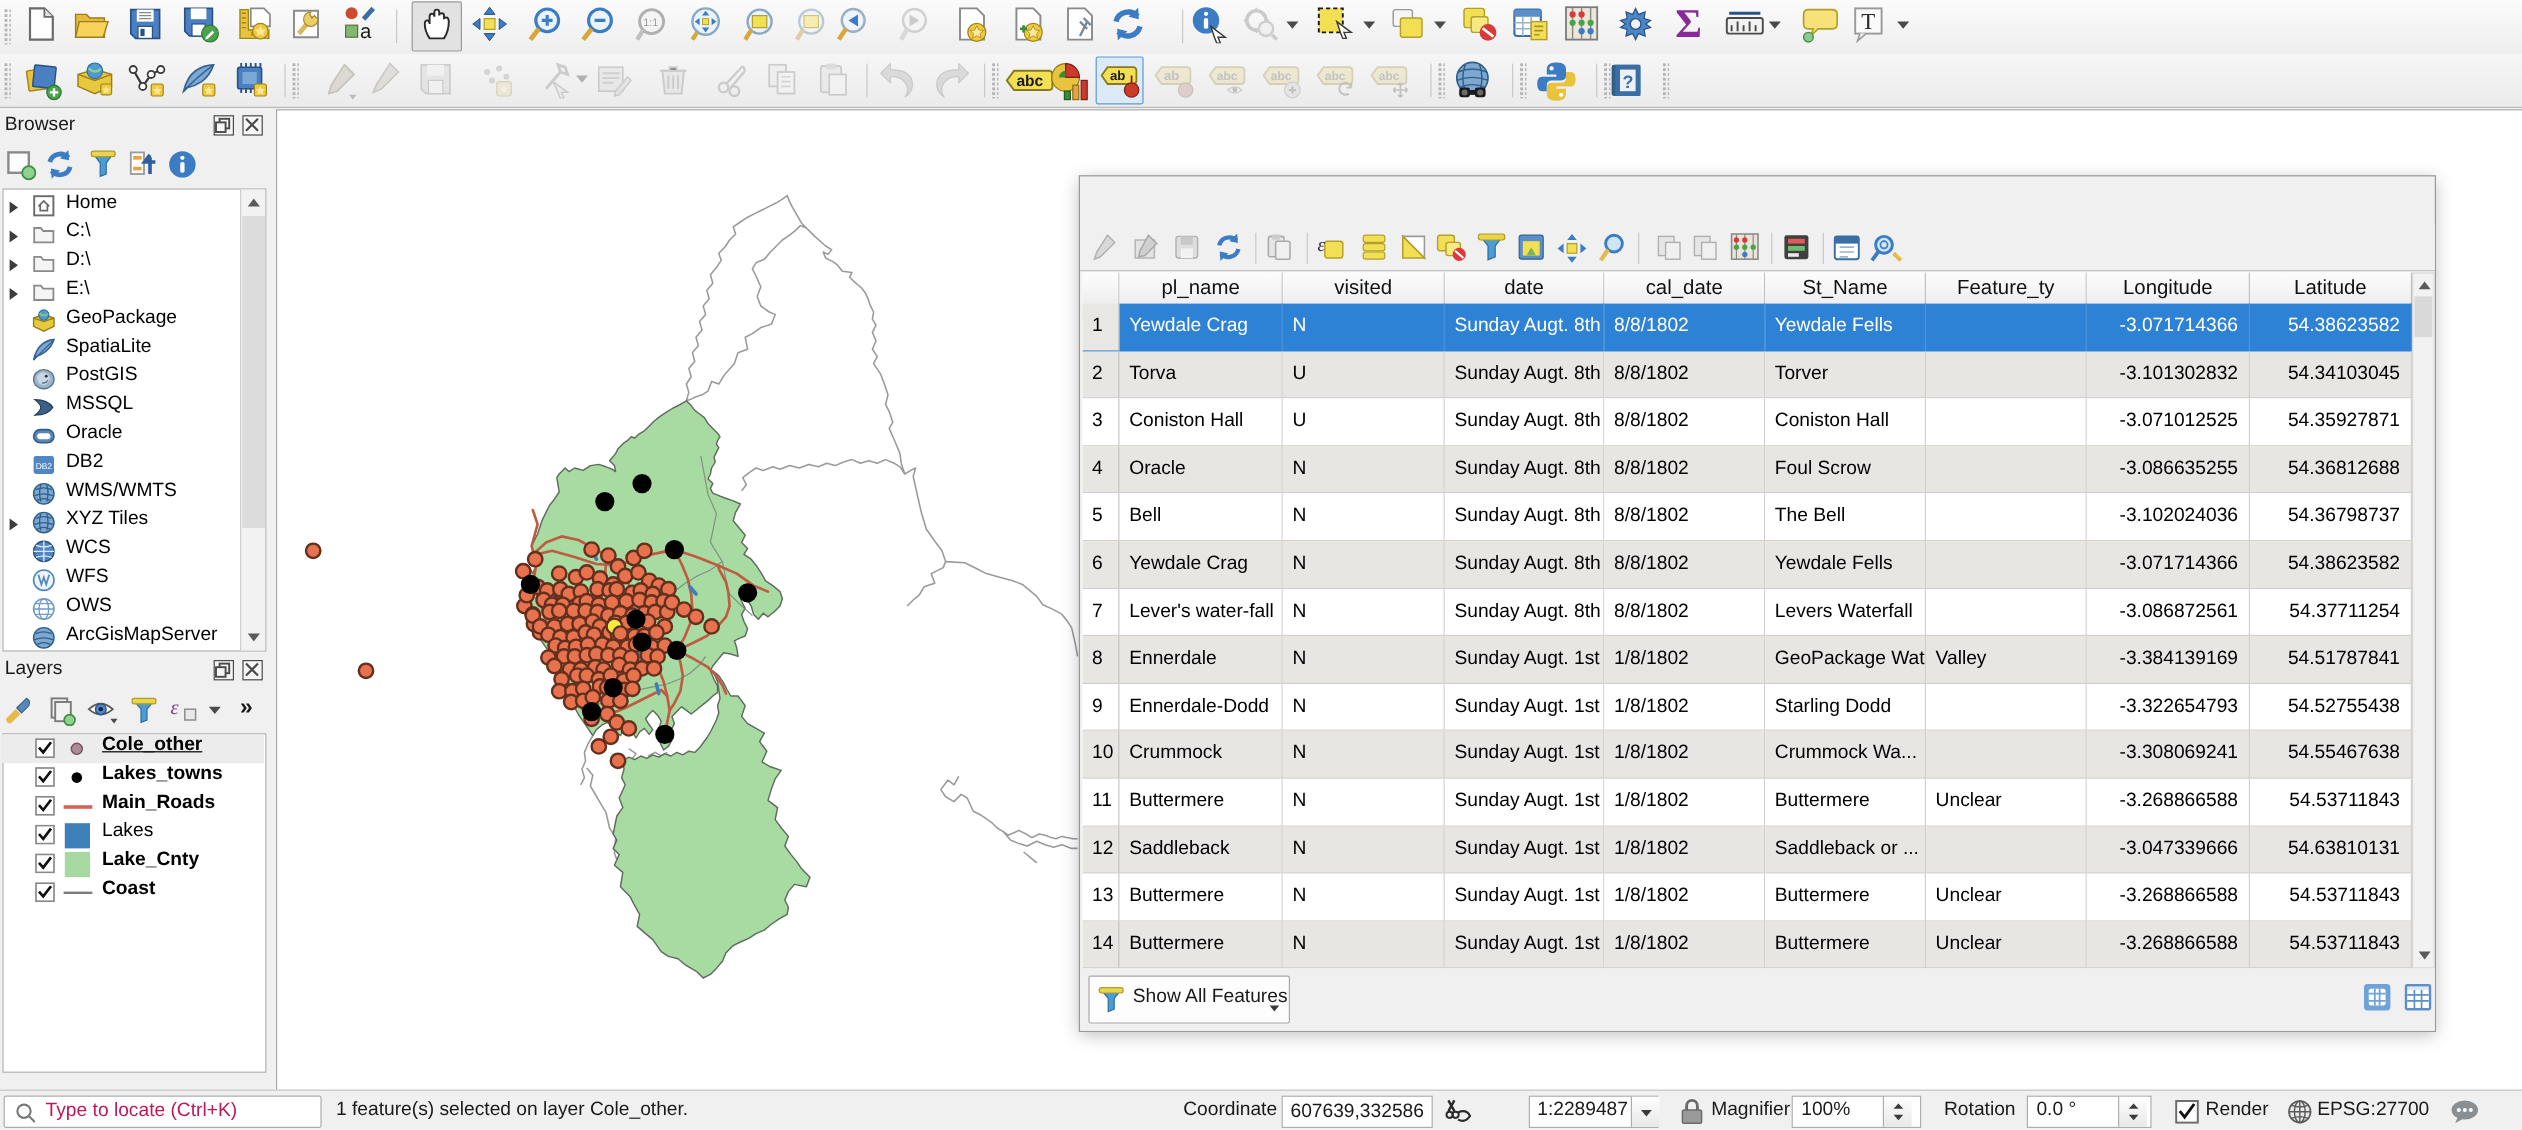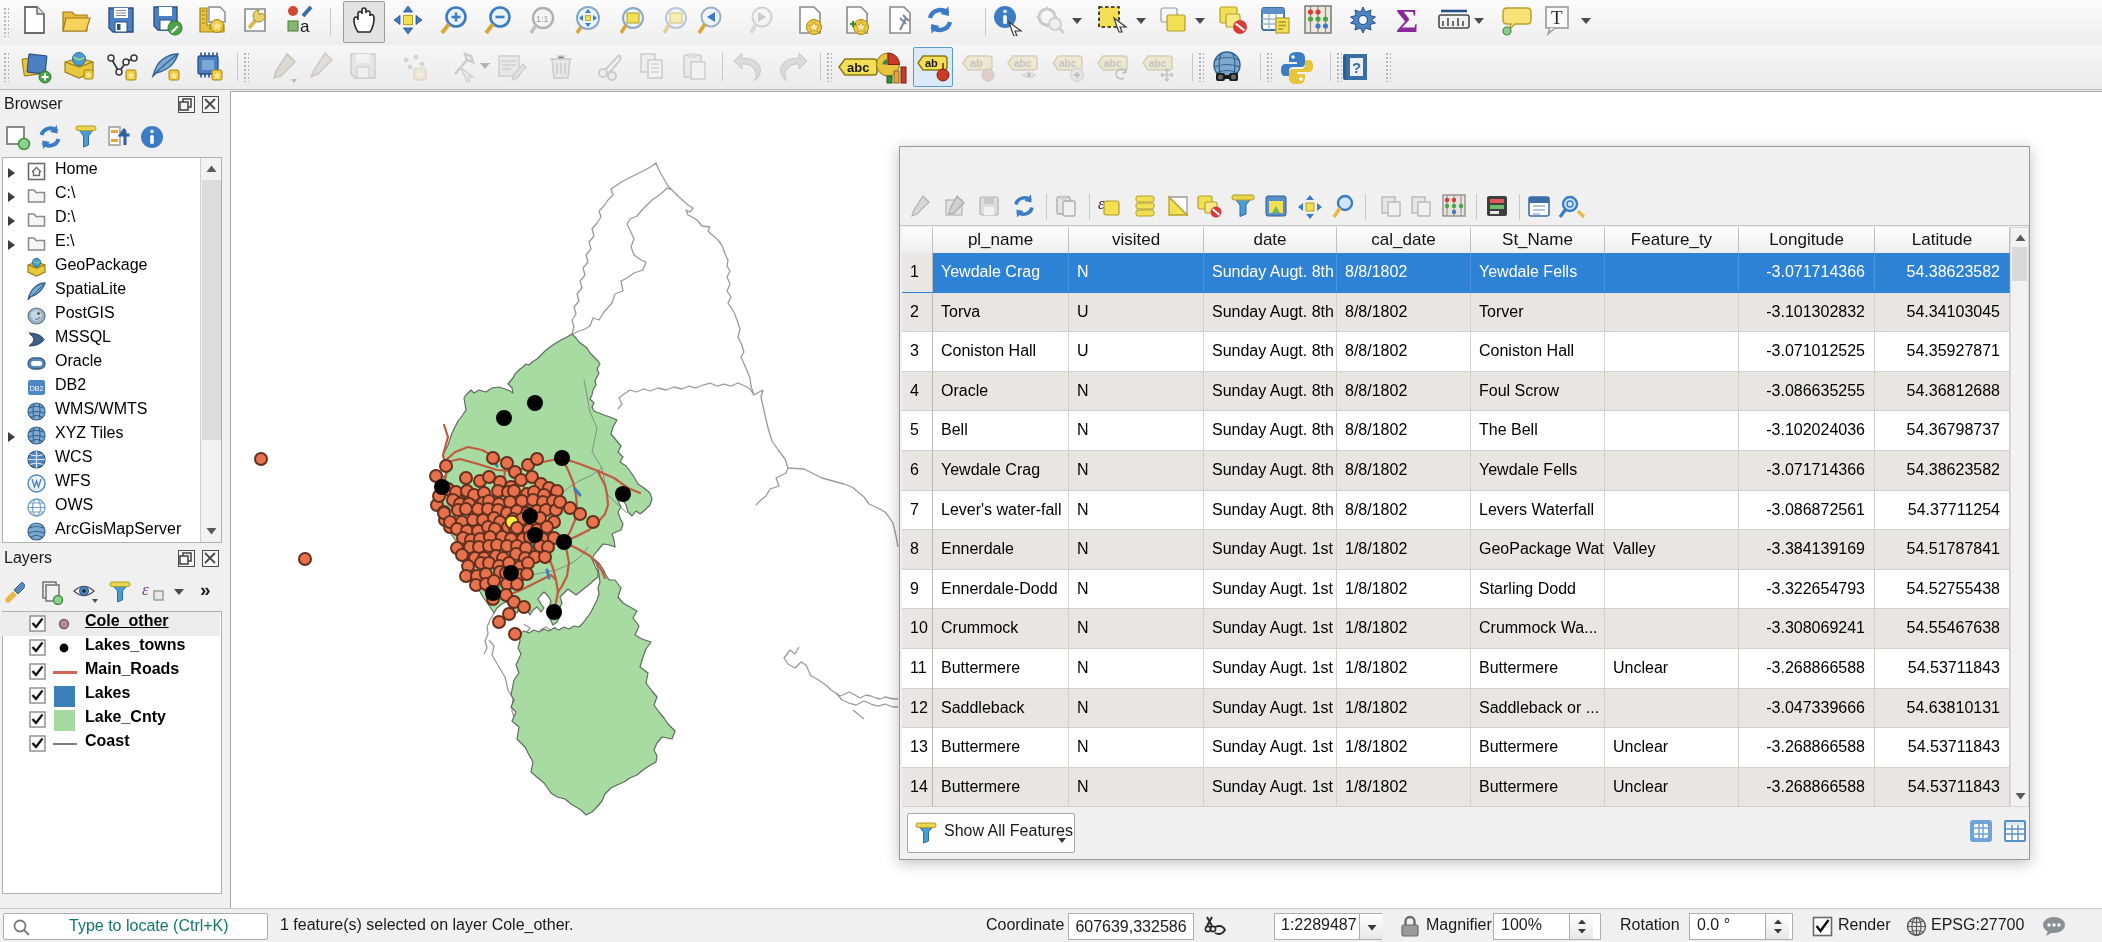--- a/index.html
+++ b/index.html
@@ -599,21 +599,21 @@
           <rect x="1" y="1" width="15" height="15" fill="#fff" stroke="#8a8a8a" stroke-width="1.4"></rect>
           <path d="M3.5 8 L7 12 L13.5 3.5" fill="none" stroke="#111" stroke-width="2.2"></path>
         </svg>
       <div class="abs" style="left:53px;top:60px;width:24px;height:3px;background:#d4645a;"></div>
       <div class="trow" style="left:85px;top:49px;font-weight:bold;">Main_Roads</div>
       <svg class="icon" style="left:29px;top:76px;" width="17" height="17" viewBox="0 0 17 17">
           <rect x="1" y="1" width="15" height="15" fill="#fff" stroke="#8a8a8a" stroke-width="1.4"></rect>
           <path d="M3.5 8 L7 12 L13.5 3.5" fill="none" stroke="#111" stroke-width="2.2"></path>
         </svg>
       <div class="abs" style="left:54px;top:75px;width:21px;height:21px;background:#3d7fb8;"></div>
-      <div class="trow" style="left:85px;top:73px;font-weight:bold;">Lakes</div>
+      <div class="trow" style="left:85px;top:73px;font-weight:normal;">Lakes</div>
       <svg class="icon" style="left:29px;top:100px;" width="17" height="17" viewBox="0 0 17 17">
           <rect x="1" y="1" width="15" height="15" fill="#fff" stroke="#8a8a8a" stroke-width="1.4"></rect>
           <path d="M3.5 8 L7 12 L13.5 3.5" fill="none" stroke="#111" stroke-width="2.2"></path>
         </svg>
       <div class="abs" style="left:54px;top:99px;width:21px;height:21px;background:#a6d99f;"></div>
       <div class="trow" style="left:85px;top:97px;font-weight:bold;">Lake_Cnty</div>
       <svg class="icon" style="left:29px;top:124px;" width="17" height="17" viewBox="0 0 17 17">
           <rect x="1" y="1" width="15" height="15" fill="#fff" stroke="#8a8a8a" stroke-width="1.4"></rect>
           <path d="M3.5 8 L7 12 L13.5 3.5" fill="none" stroke="#111" stroke-width="2.2"></path>
         </svg>
@@ -1138,21 +1138,21 @@
           <rect x="5" y="5" width="18" height="3" fill="#dce8f4"></rect>
         </svg>
     </div>
   </div>
   <div id="status" class="abs">
     <div class="sbox" style="left:3px;top:4px;width:265px;height:27px;border-radius:2px;">
       <svg class="abs" style="left:8px;top:4px;" width="19" height="19" viewBox="0 0 19 19">
           <circle cx="8" cy="8" r="5.5" fill="none" stroke="#7a7a7a" stroke-width="1.8"></circle>
           <path d="M12 12 L17 17" stroke="#7a7a7a" stroke-width="1.8"></path>
         </svg>
-      <div class="abs" style="left:34px;top:3px;color:#0f766e;margin-left:31px;">Type to locate (Ctrl+K)</div>
+      <div class="abs" style="left:34px;top:3px;color:#be185d;">Type to locate (Ctrl+K)</div>
     </div>
     <div class="abs" style="left:280px;top:7px;">1 feature(s) selected on layer Cole_other.</div>
     <div class="abs" style="left:986px;top:7px;">Coordinate</div>
     <div class="sbox" style="left:1068px;top:4px;width:126px;height:27px;text-align:center;line-height:25px;">607639,332586</div>
     <svg class="abs" style="left:1202px;top:5px;" width="26" height="26" viewBox="0 0 26 26">
         <path d="M5 3 L10 12 M10 3 L5 12" stroke="#2a2a2a" stroke-width="2"></path>
         <circle cx="6" cy="15" r="2.6" fill="none" stroke="#2a2a2a" stroke-width="1.6"></circle>
         <circle cx="11" cy="15" r="2.6" fill="none" stroke="#2a2a2a" stroke-width="1.6"></circle>
         <path d="M13 13 Q20 10 23 16 Q19 22 13 19" fill="none" stroke="#2a2a2a" stroke-width="1.8"></path>
       </svg>

